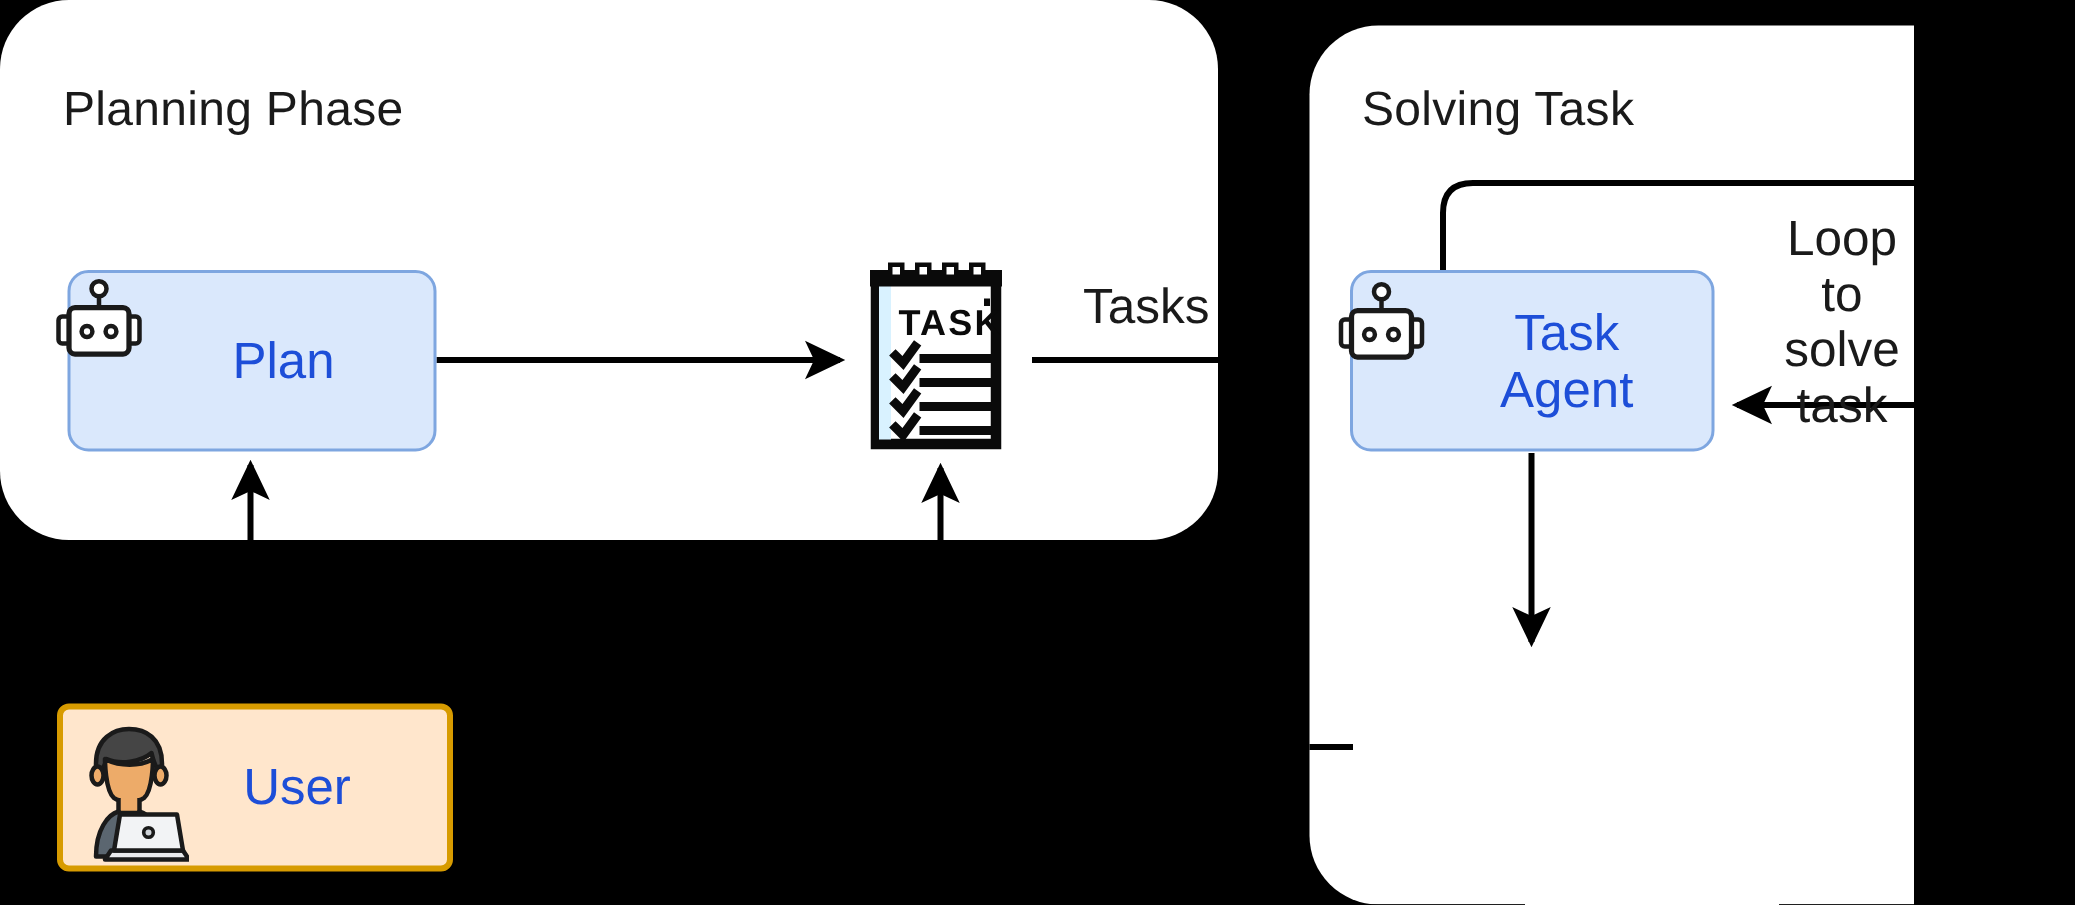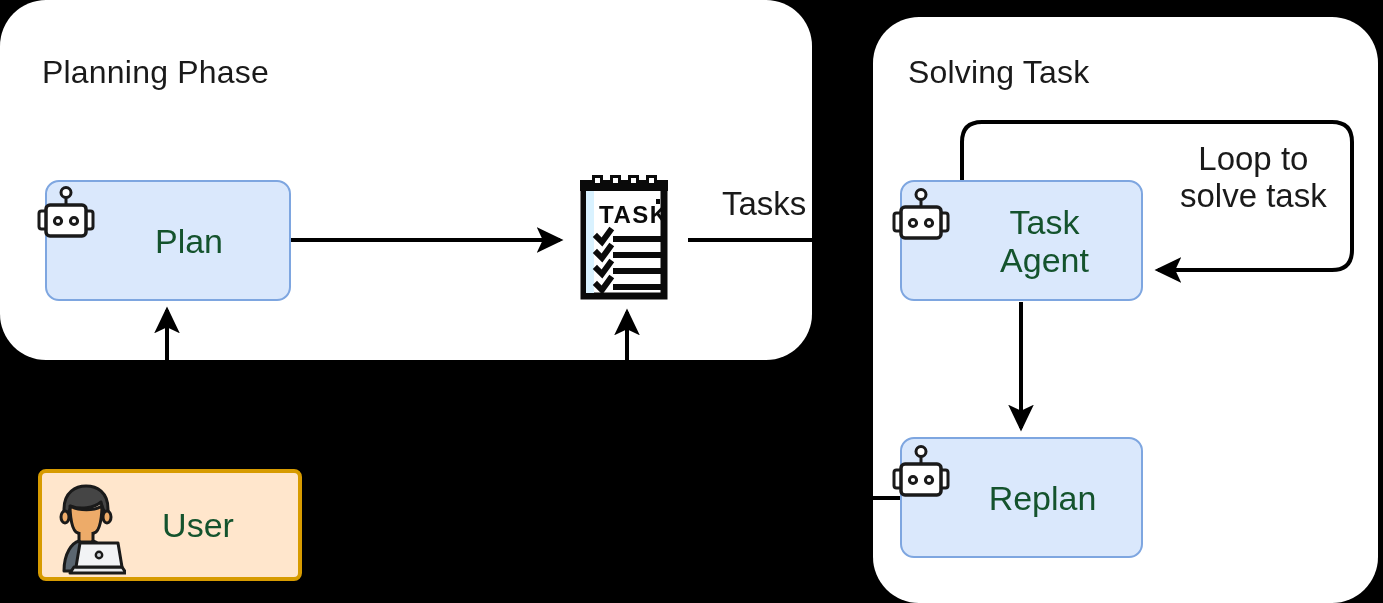--- a/index.html
+++ b/index.html
@@ -3,21 +3,21 @@
 <meta charset="utf-8">
 <title>Planning / Solving Phase Diagram</title>
 <style>
   html, body {
     margin: 0;
     padding: 0;
     background: #000000;
   }
   #canvas {
     position: relative;
-    width: 1383px;
+    width: 1276px;
     height: 603px;
     background: #000000;
     overflow: hidden;
     font-family: "Liberation Sans", "DejaVu Sans", sans-serif;
   }
   #canvas svg.layer {
     position: absolute;
     left: 0;
     top: 0;
     width: 1383px;
@@ -59,21 +59,21 @@
     border: 2px solid #7ea6e0;
   }
   .node.orange {
     background: #ffe6cc;
     border: 4px solid #d79b00;
     border-radius: 8px;
   }
   .node-label {
     font-size: 34px;
     line-height: 38px;
-    color: #14532d;
+    color: #1d4ed8;
     text-align: center;
     white-space: pre-line;
     padding-left: 42px;
   }
 
   #node-plan       { left: 45px;  top: 180px; width: 246px; height: 121px; }
   #node-user       { left: 38px;  top: 469px; width: 264px; height: 112px; }
   #node-task-agent { left: 900px; top: 180px; width: 243px; height: 121px; }
   #node-replan     { left: 900px; top: 437px; width: 243px; height: 121px; }
 
@@ -248,30 +248,18 @@
       <rect x="4" y="25" width="10" height="18" rx="2.5" fill="#ffffff" stroke="#1a1a1a" stroke-width="3"></rect>
       <rect x="48" y="25" width="10" height="18" rx="2.5" fill="#ffffff" stroke="#1a1a1a" stroke-width="3"></rect>
       <rect x="11" y="19" width="40" height="31" rx="4" fill="#ffffff" stroke="#1a1a1a" stroke-width="3.5"></rect>
       <circle cx="23" cy="35" r="3.6" fill="#ffffff" stroke="#1a1a1a" stroke-width="3"></circle>
       <circle cx="39" cy="35" r="3.6" fill="#ffffff" stroke="#1a1a1a" stroke-width="3"></circle>
     </svg>
     <div class="node-label">Task
 Agent</div>
   </div>
 
-  <div class="node blue" id="node-replan">
-    <svg class="robot-icon" viewBox="0 0 62 58">
-      <circle cx="31" cy="6.5" r="5" fill="#ffffff" stroke="#1a1a1a" stroke-width="3"></circle>
-      <line x1="31" y1="11.5" x2="31" y2="20" stroke="#1a1a1a" stroke-width="3"></line>
-      <rect x="4" y="25" width="10" height="18" rx="2.5" fill="#ffffff" stroke="#1a1a1a" stroke-width="3"></rect>
-      <rect x="48" y="25" width="10" height="18" rx="2.5" fill="#ffffff" stroke="#1a1a1a" stroke-width="3"></rect>
-      <rect x="11" y="19" width="40" height="31" rx="4" fill="#ffffff" stroke="#1a1a1a" stroke-width="3.5"></rect>
-      <circle cx="23" cy="35" r="3.6" fill="#ffffff" stroke="#1a1a1a" stroke-width="3"></circle>
-      <circle cx="39" cy="35" r="3.6" fill="#ffffff" stroke="#1a1a1a" stroke-width="3"></circle>
-    </svg>
-    <div class="node-label">Replan</div>
-  </div>
 
   <div class="edge-label" id="label-exec">Tasks</div>
   <div class="edge-label" id="label-loop">Loop to
 solve task</div>
 
 </div>
 
 </body></html>

